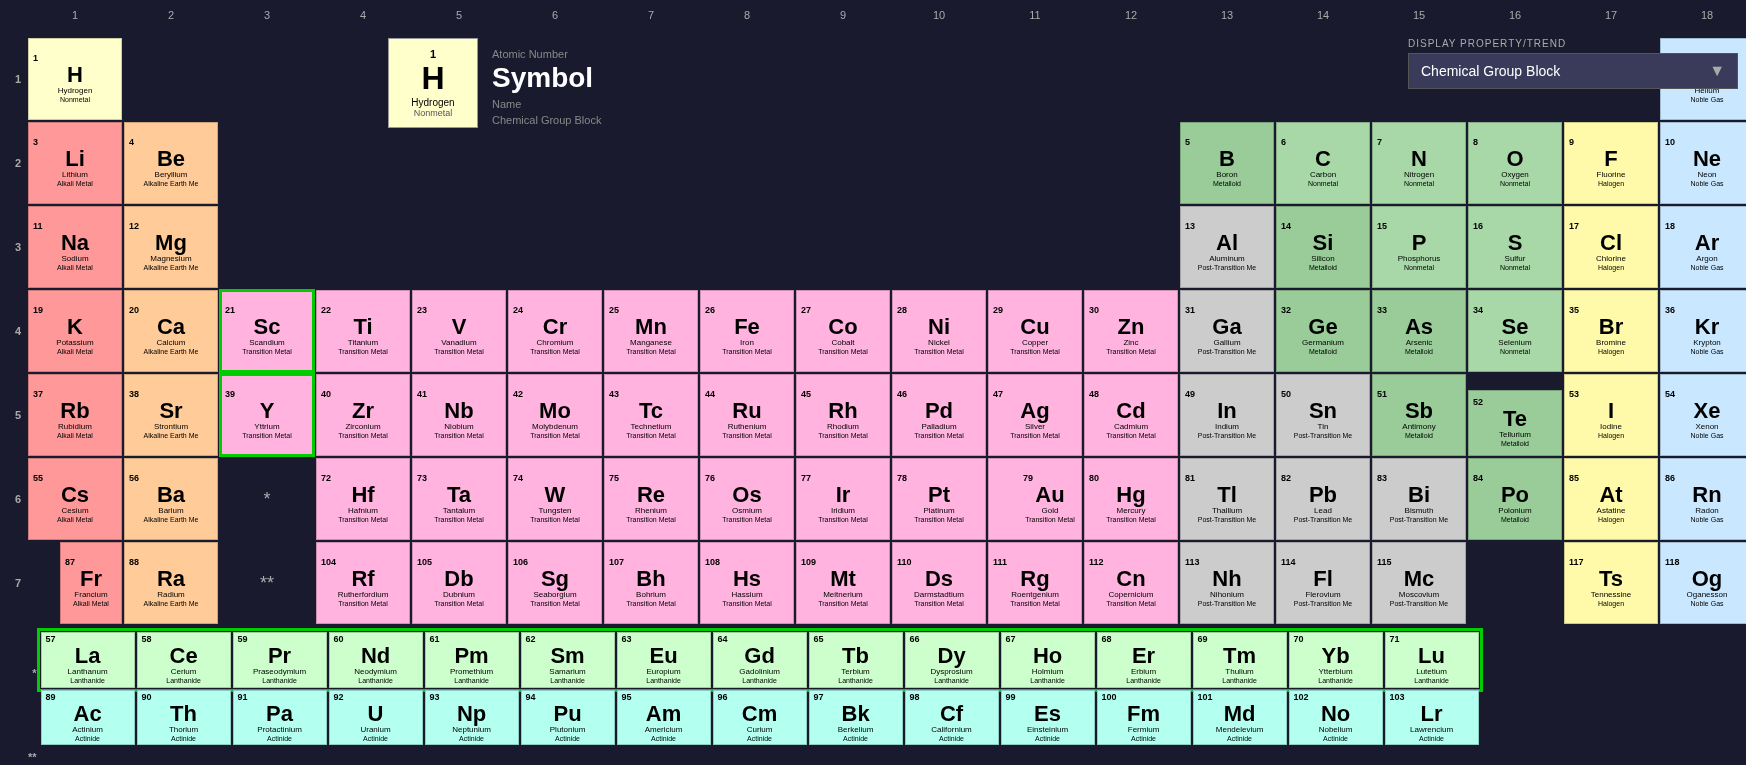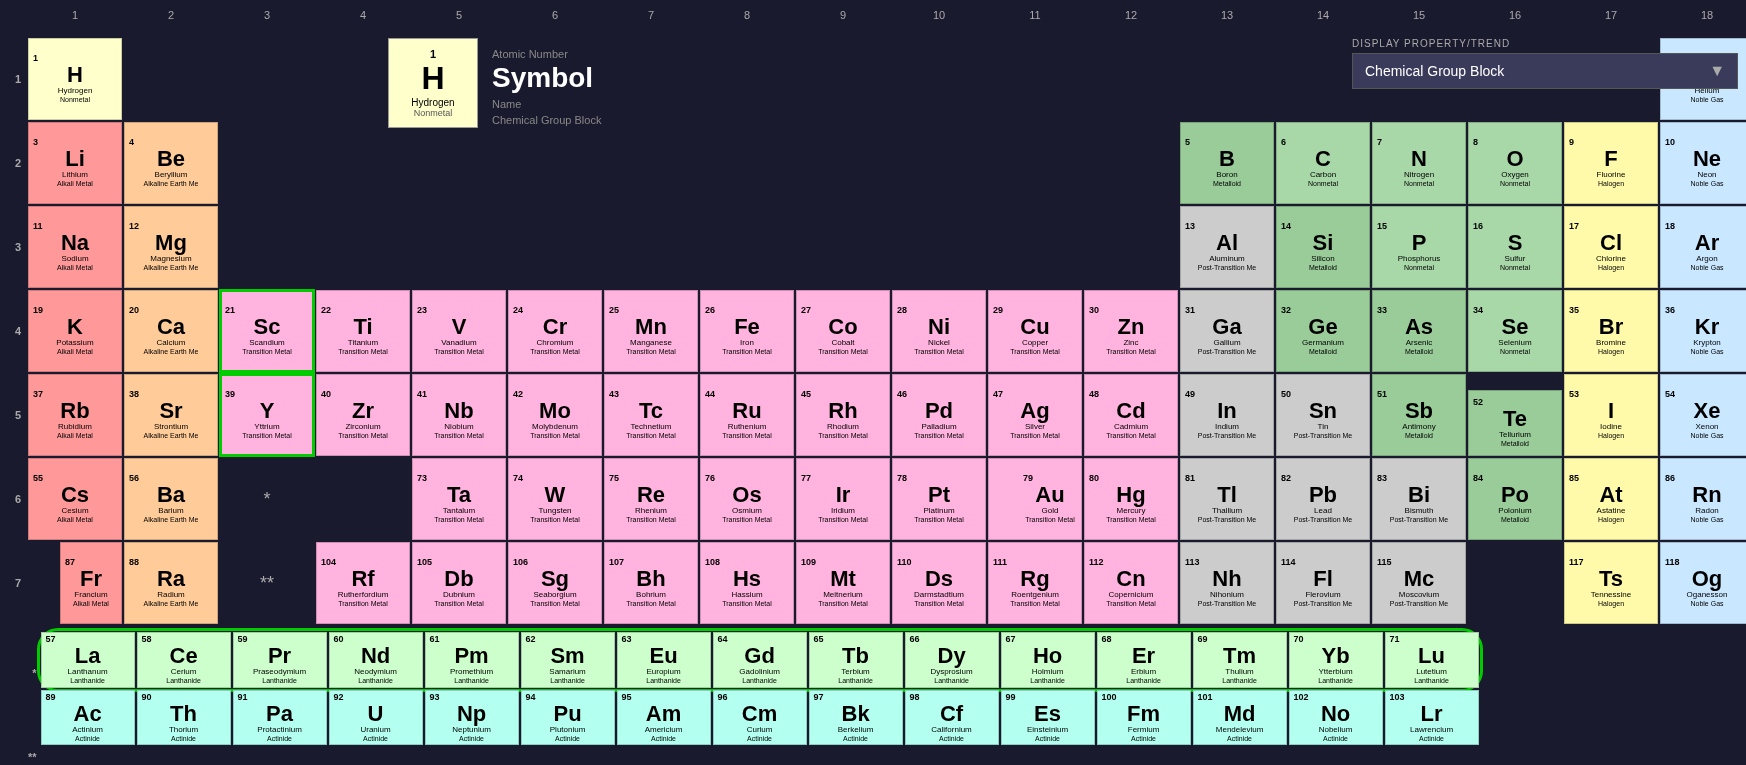--- a/index.html
+++ b/index.html
@@ -537,20 +537,26 @@
   </div>
         <div class="element alkaline-earth" style="grid-area: 6 / 2;">
     <span class="atomic-num">56</span>
     <span class="symbol">Ba</span>
     <span class="name">Barium</span>
     <span class="category">Alkaline Earth Me</span>
   </div>
         <div class="element empty" style="grid-area: 6 / 3; color: rgb(170, 170, 170); font-size: 20px; display: flex; align-items: center; justify-content: center;">
           <span style="font-size:18px;color:#aaa;">*</span>
         </div>
+        <div class="element transition" style="grid-area: 6 / 4;">
+    <span class="atomic-num">72</span>
+    <span class="symbol">Hf</span>
+    <span class="name">Hafnium</span>
+    <span class="category">Transition Metal</span>
+  </div>
         <div class="element transition" style="grid-area: 6 / 5;">
     <span class="atomic-num">73</span>
     <span class="symbol">Ta</span>
     <span class="name">Tantalum</span>
     <span class="category">Transition Metal</span>
   </div>
         <div class="element transition" style="grid-area: 6 / 6;">
     <span class="atomic-num">74</span>
     <span class="symbol">W</span>
     <span class="name">Tungsten</span>
@@ -749,38 +755,38 @@
       <span class="lt-value">Symbol</span>
     </div>
     <div class="lt-row">
       <span class="lt-name-label">Name</span>
     </div>
     <div class="lt-row">
       <span class="lt-cat-label">Chemical Group Block</span>
     </div>
   </div>
 </div>
-        <div style="position: absolute; right: 0px; top: 0px; width: 386px; z-index: 20;">
+        <div style="position: absolute; right: 0px; top: 0px; width: 330px; z-index: 20;">
   <div class="display-panel-label">DISPLAY PROPERTY/TREND</div>
   <div class="display-panel-select">
     <span>Chemical Group Block</span>
     <span class="chevron">▼</span>
   </div>
 </div>
       </div>
 
   </div>
 
   <div style="display:flex; align-items:flex-start; margin-top:8px; margin-left:20px;">
     <div style="display:flex; flex-direction:column; align-items:flex-end; margin-right:4px; gap:2px;">
       <div style="height:82px; display:flex; align-items:center; font-size:11px; color:#aaa; font-weight:bold;">*</div>
       <div style="height:82px; display:flex; align-items:center; font-size:11px; color:#aaa; font-weight:bold;">**</div>
     </div>
     <div>
-      <div id="lanthanide-row" style="display:grid; grid-template-columns: repeat(15, 94px); gap:2px; outline: 3px solid #00cc00; outline-offset: 1px; margin-bottom:2px;border-radius:17px;">
+      <div id="lanthanide-row" style="display:grid; grid-template-columns: repeat(15, 94px); gap:2px; outline: 3px solid #00cc00; outline-offset: 1px; margin-bottom:2px;">
           <div class="element lanthanide">
     <span class="atomic-num">57</span>
     <span class="symbol">La</span>
     <span class="name">Lanthanum</span>
     <span class="category">Lanthanide</span>
   </div>
           <div class="element lanthanide">
     <span class="atomic-num">58</span>
     <span class="symbol">Ce</span>
     <span class="name">Cerium</span>

